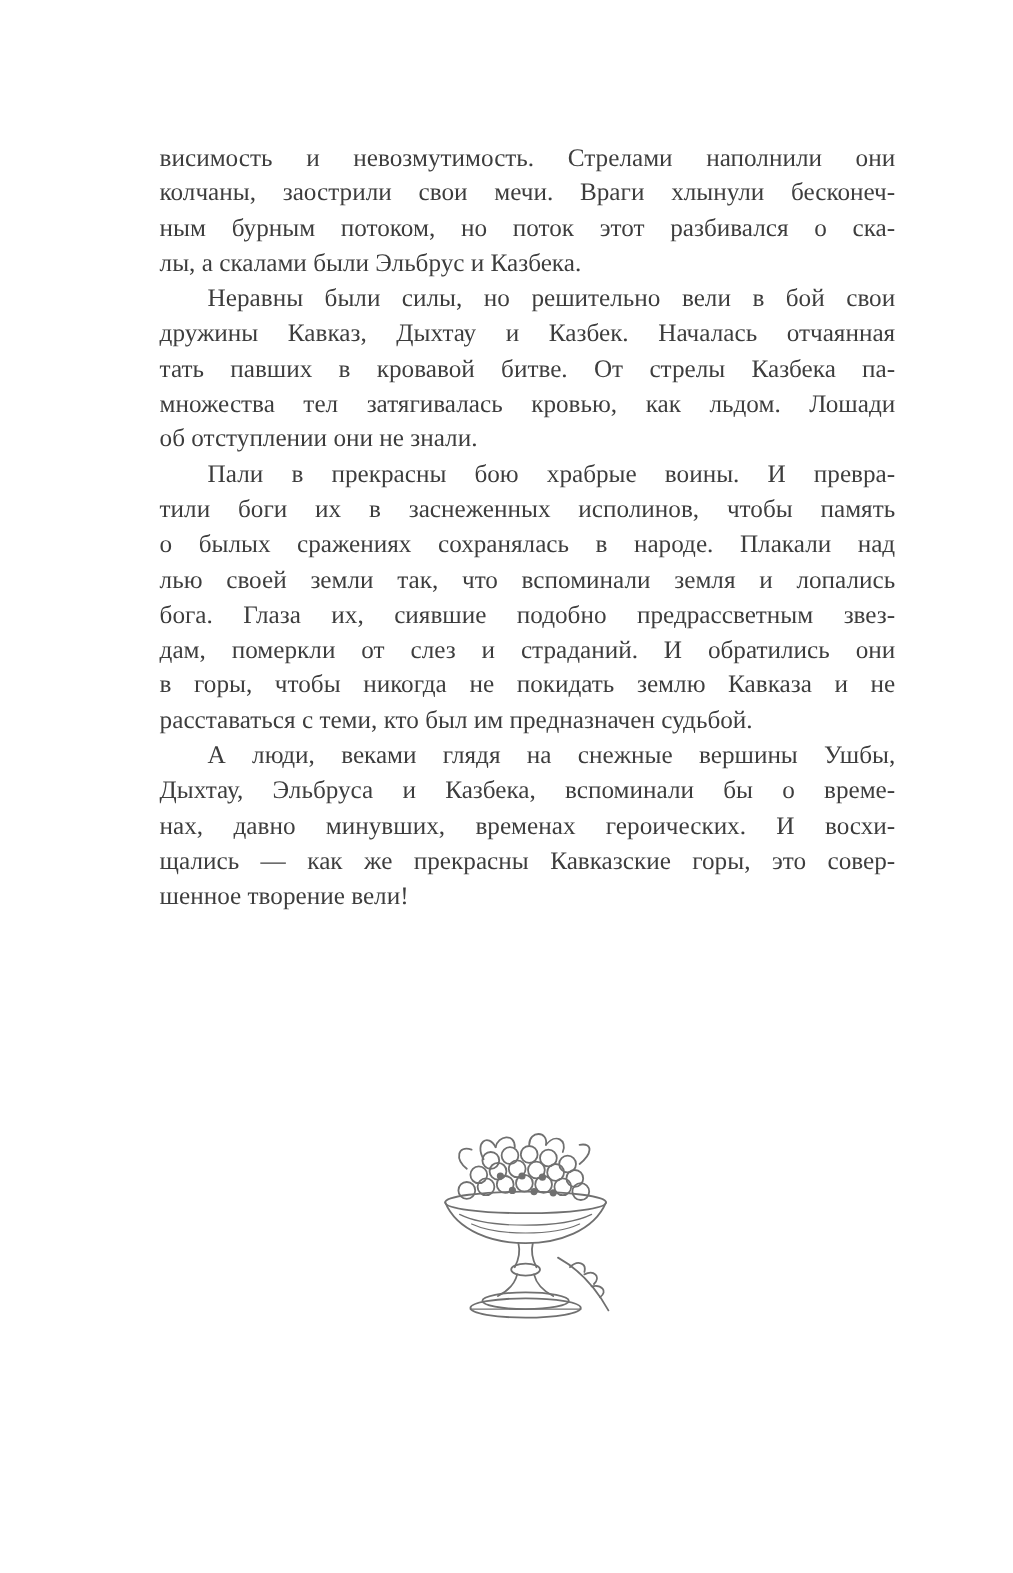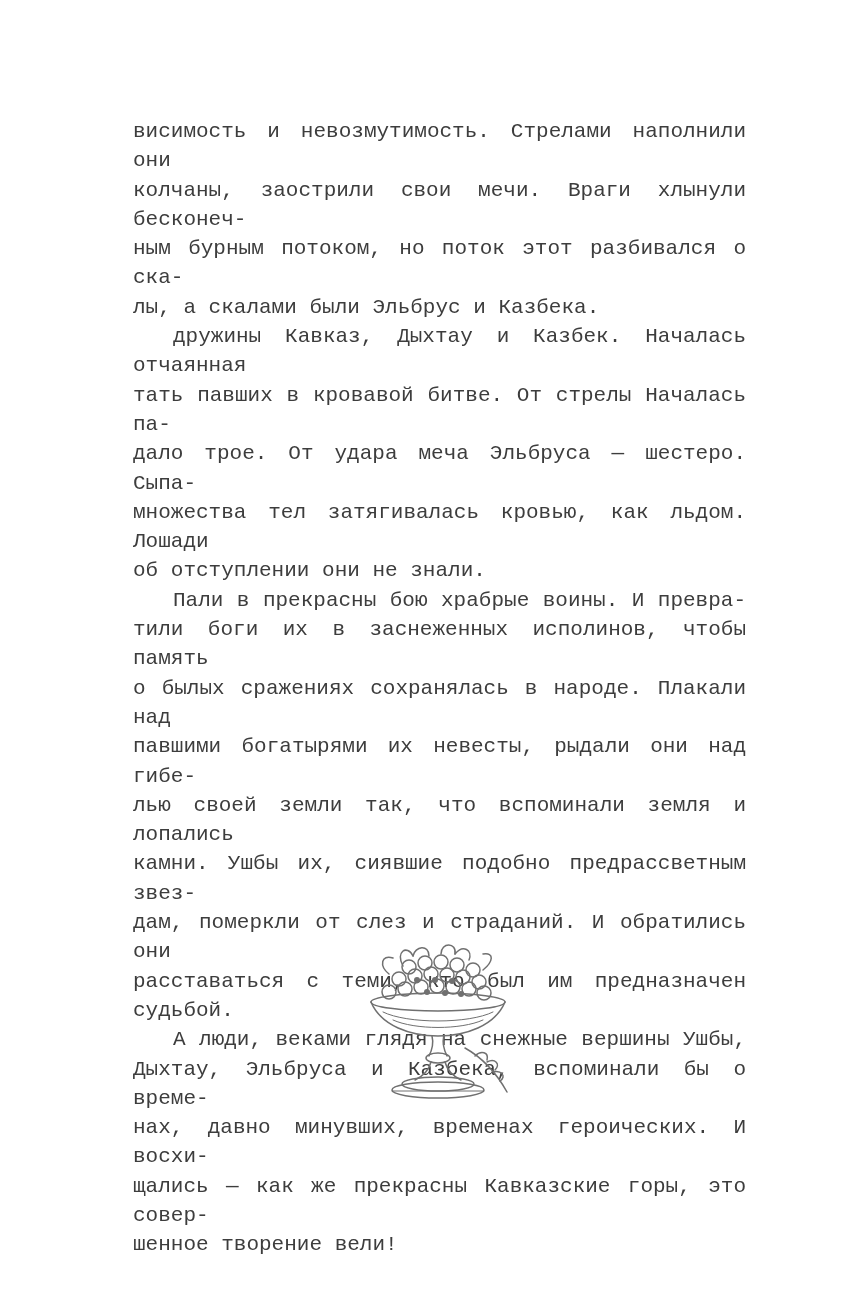--- a/index.html
+++ b/index.html
@@ -17,21 +17,20 @@
     background: var(--page-bg, #ffffff);
   }
   .text-block {
     position: absolute;
     left: 133px;
     top: 117px;
     width: 613px;
     color: var(--text-color, #3d3d3d);
     font-size: 21px;
     line-height: 29.3px;
-    font-family: Liberation Mono, monospace;
   }
   .paragraph { width: 100%; }
   .line {
     text-align: justify;
     text-align-last: justify;
     text-justify: inter-word;
     white-space: normal;
   }
   .line.last { text-align-last: left; }
   .paragraph.indent .line:first-child { text-indent: 40px; }
@@ -51,34 +50,34 @@
 <div class="page">
 
   <div class="text-block">
       <div class="paragraph">
         <div class="line">висимость и невозмутимость. Стрелами наполнили они</div>
         <div class="line">колчаны, заострили свои мечи. Враги хлынули бесконеч-</div>
         <div class="line">ным бурным потоком, но поток этот разбивался о ска-</div>
         <div class="line last">лы, а скалами были Эльбрус и Казбека.</div>
       </div>
       <div class="paragraph indent">
+        <div class="line">Неравны были силы, но решительно вели в бой свои</div>
         <div class="line">дружины Кавказ, Дыхтау и Казбек. Началась отчаянная</div>
-        <div class="line">тать павших в кровавой битве. От стрелы Началась па-</div>
-        <div class="line">дало трое. От удара меча Эльбруса — шестеро. Сыпа-</div>
+        <div class="line">тать павших в кровавой битве. От стрелы Казбека па-</div>
         <div class="line">множества тел затягивалась кровью, как льдом. Лошади</div>
         <div class="line last">об отступлении они не знали.</div>
       </div>
       <div class="paragraph indent">
         <div class="line">Пали в прекрасны бою храбрые воины. И превра-</div>
         <div class="line">тили боги их в заснеженных исполинов, чтобы память</div>
         <div class="line">о былых сражениях сохранялась в народе. Плакали над</div>
-        <div class="line">павшими богатырями их невесты, рыдали они над гибе-</div>
         <div class="line">лью своей земли так, что вспоминали земля и лопались</div>
-        <div class="line">камни. Ушбы их, сиявшие подобно предрассветным звез-</div>
+        <div class="line">бога. Глаза их, сиявшие подобно предрассветным звез-</div>
         <div class="line">дам, померкли от слез и страданий. И обратились они</div>
+        <div class="line">в горы, чтобы никогда не покидать землю Кавказа и не</div>
         <div class="line last">расставаться с теми, кто был им предназначен судьбой.</div>
       </div>
       <div class="paragraph indent">
         <div class="line">А люди, веками глядя на снежные вершины Ушбы,</div>
         <div class="line">Дыхтау, Эльбруса и Казбека, вспоминали бы о време-</div>
         <div class="line">нах, давно минувших, временах героических. И восхи-</div>
         <div class="line">щались — как же прекрасны Кавказские горы, это совер-</div>
         <div class="line last">шенное творение вели!</div>
       </div>
     </div>

